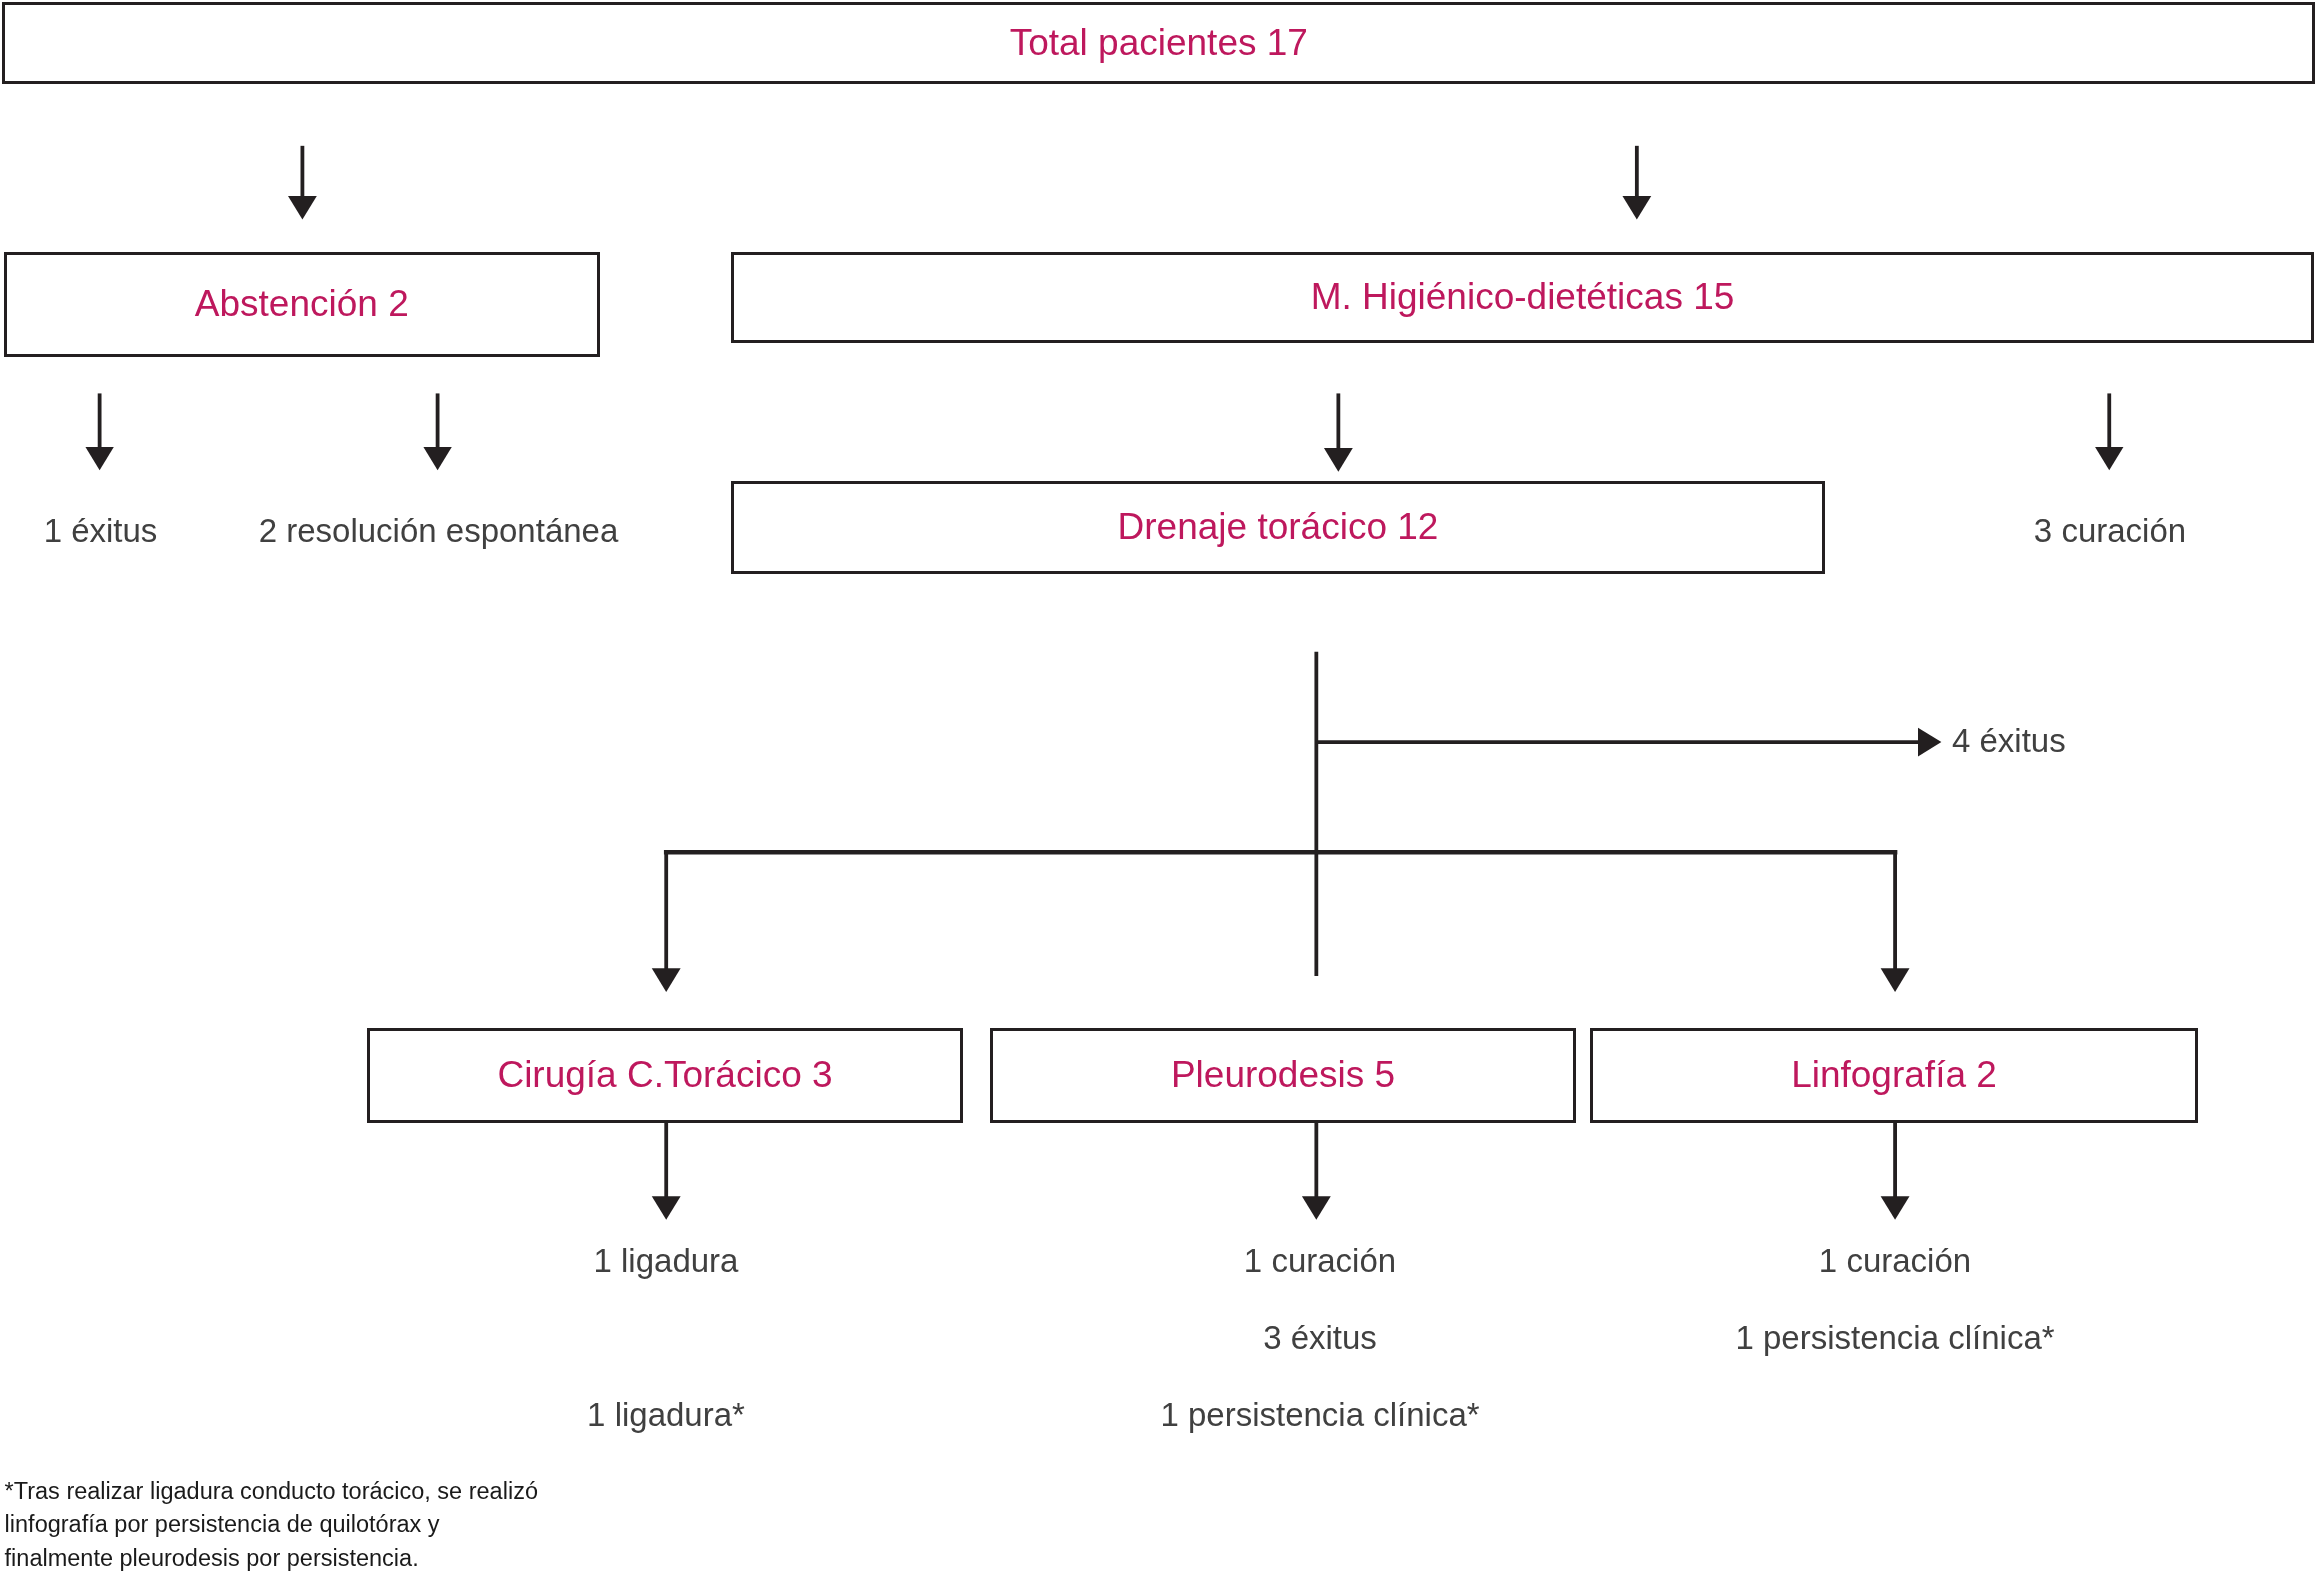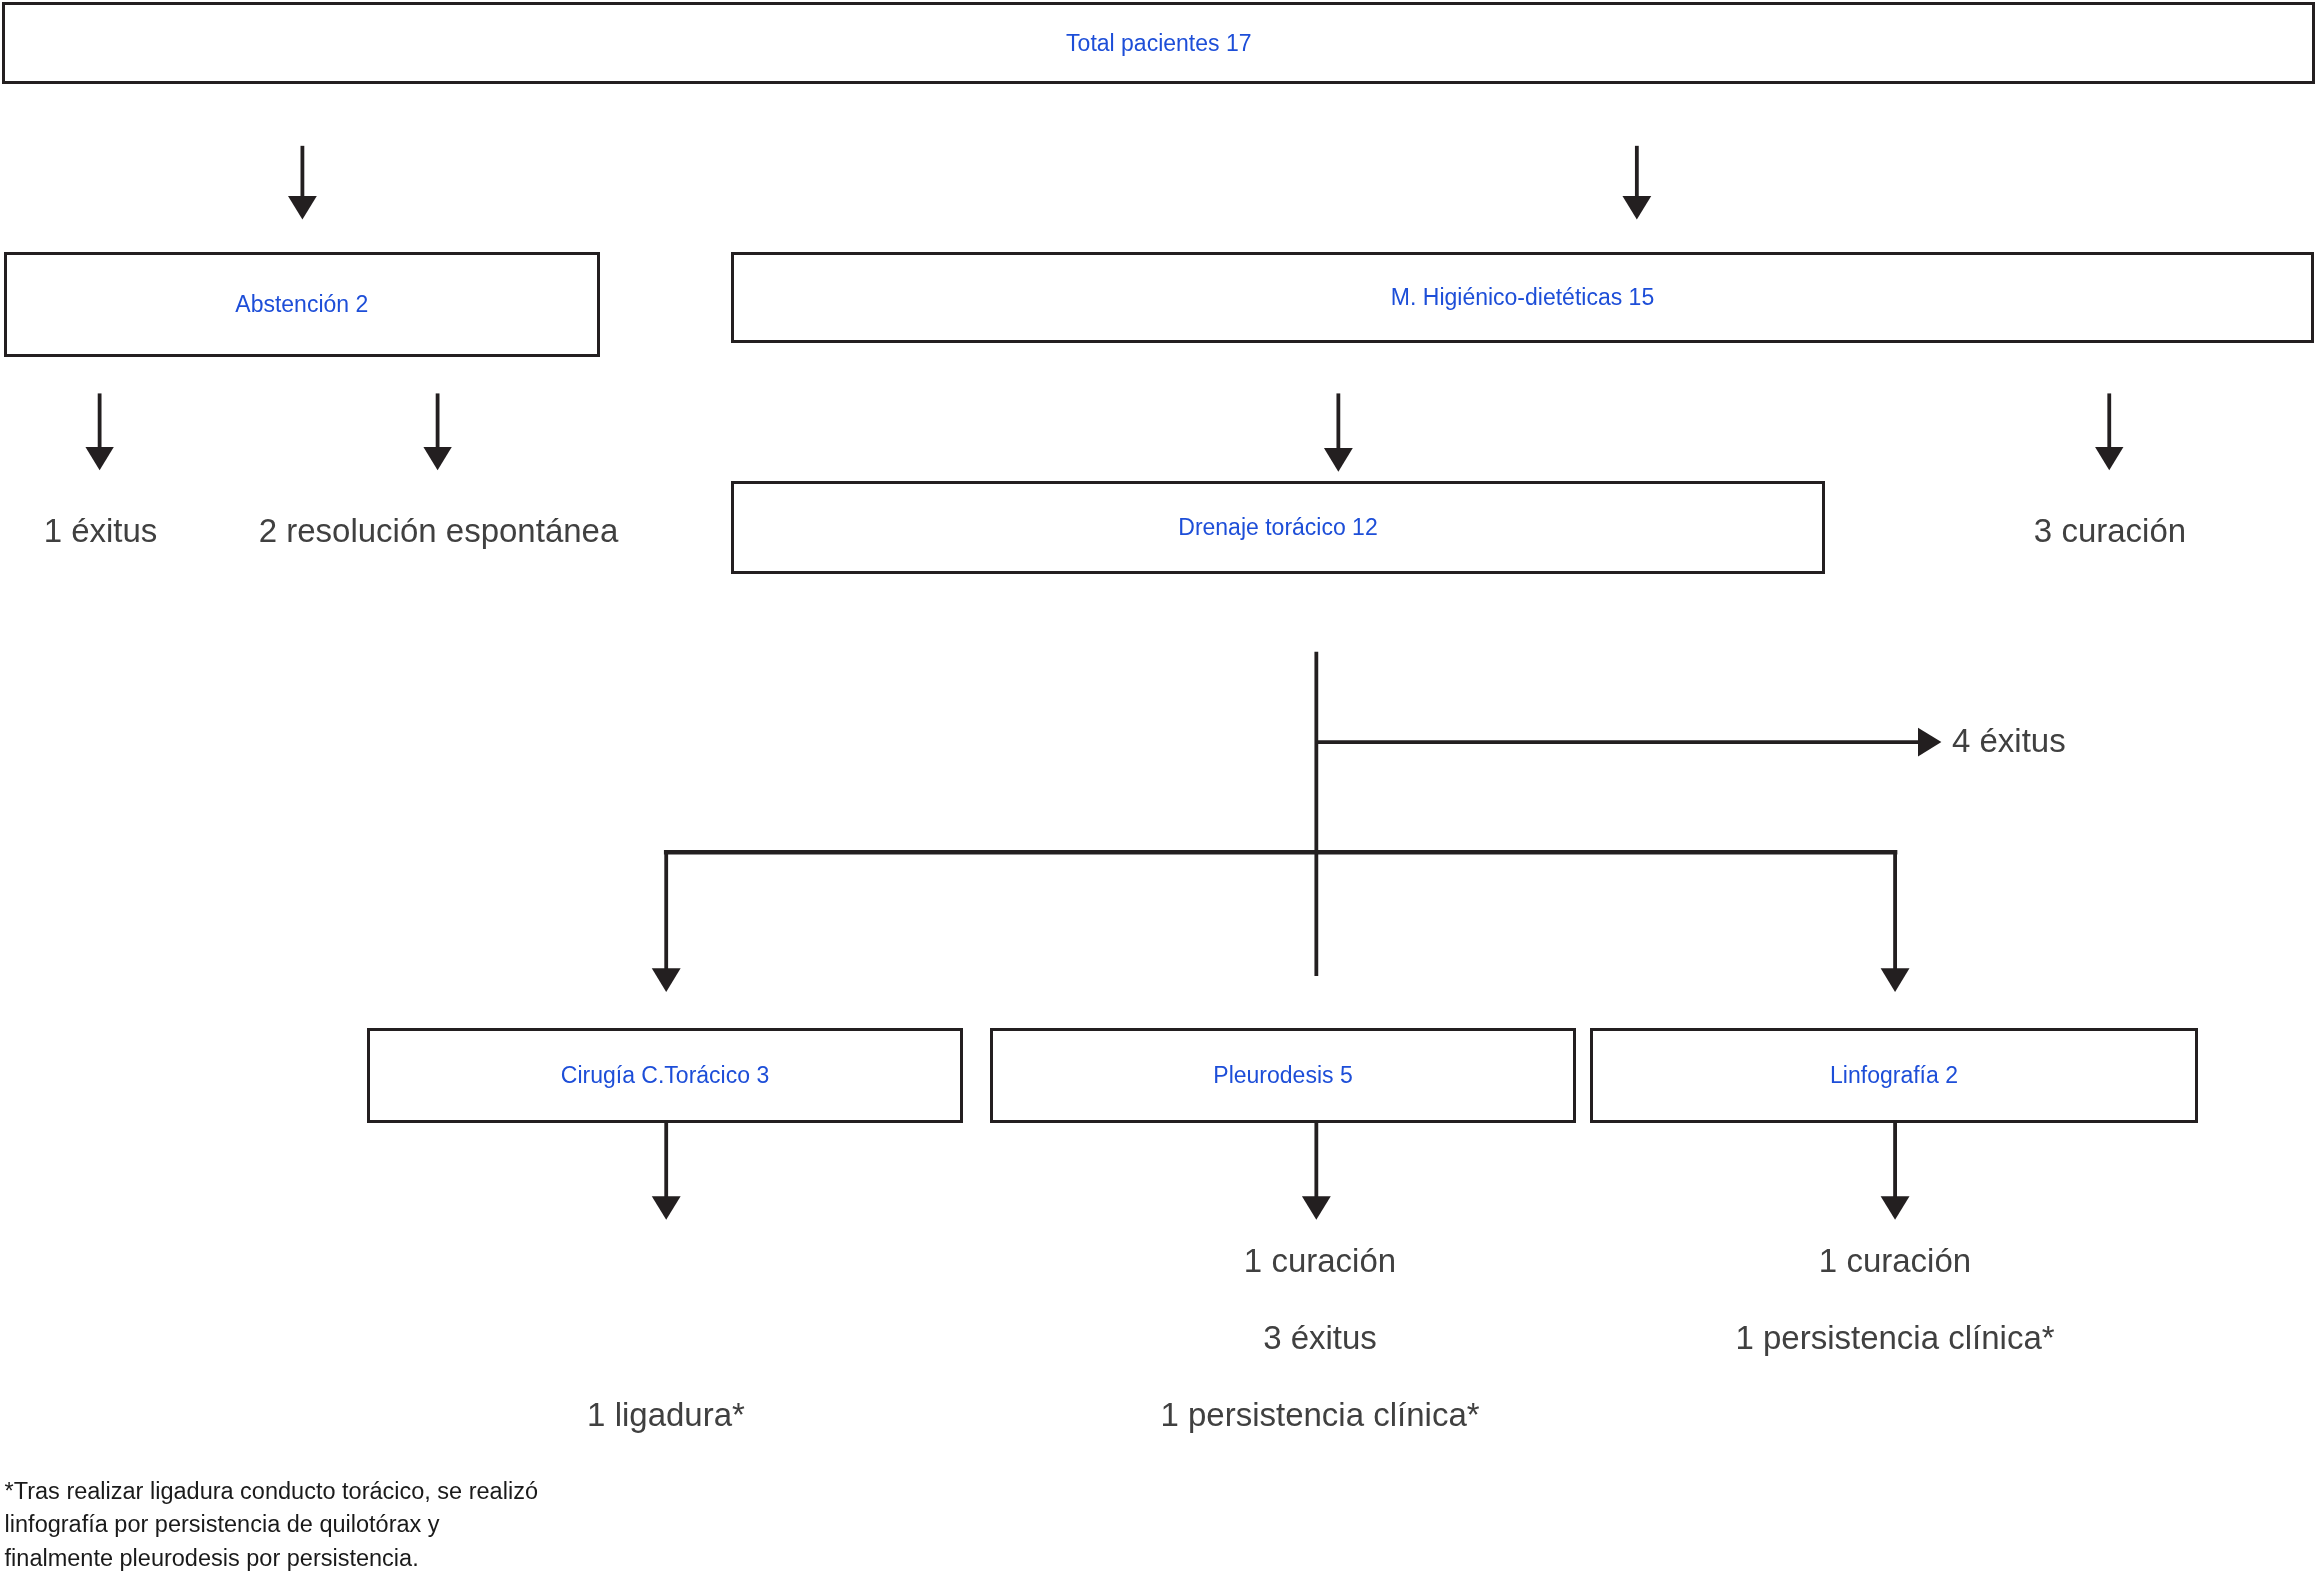--- a/index.html
+++ b/index.html
@@ -22,23 +22,23 @@
     position: absolute;
     box-sizing: border-box;
     border: 3px solid #231f20;
     background: #ffffff;
     display: flex;
     align-items: center;
     justify-content: center;
     text-align: center;
   }
   .node-label {
-    font-size: 23px;
+    font-size: 37px;
     line-height: 1.1;
-    color: #1d4ed8;
+    color: #be185d;
     white-space: nowrap;
     text-align: right;
   }
   .free-label {
     position: absolute;
     font-size: 33px;
     line-height: 1.1;
     color: #404040;
     white-space: nowrap;
     text-align: center;
@@ -146,20 +146,23 @@
   </div>
 
   <div class="node-box" style="left:990px; top:1028px; width:586px; height:95px;">
     <span class="node-label">Pleurodesis 5</span>
   </div>
 
   <div class="node-box" style="left:1590px; top:1028px; width:608px; height:95px;">
     <span class="node-label">Linfografía 2</span>
   </div>
 
+  <div class="free-label" style="left:438px; top:1243px; width:456px;">
+    <span>1 ligadura</span>
+  </div>
   <div class="free-label" style="left:438px; top:1397px; width:456px;">
     <span>1 ligadura*</span>
   </div>
 
   <div class="free-label" style="left:1092px; top:1243px; width:456px;">
     <span>1 curación</span>
   </div>
   <div class="free-label" style="left:1092px; top:1320px; width:456px;">
     <span>3 éxitus</span>
   </div>

